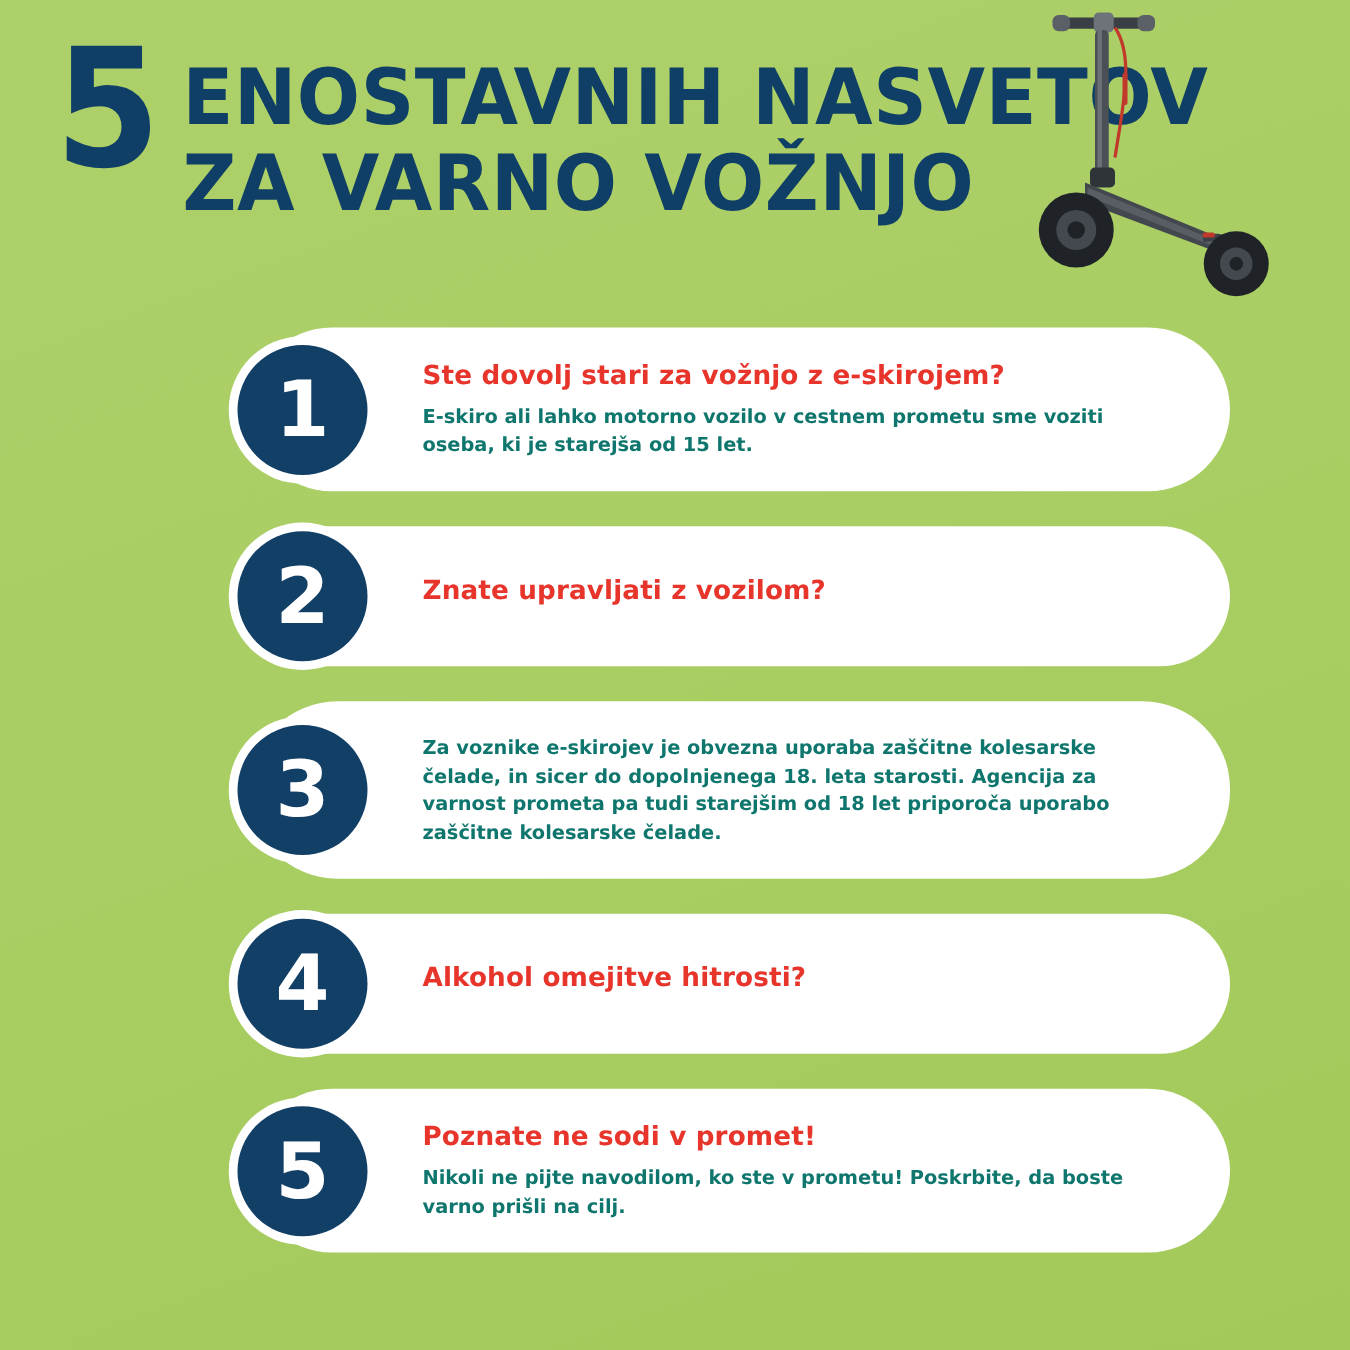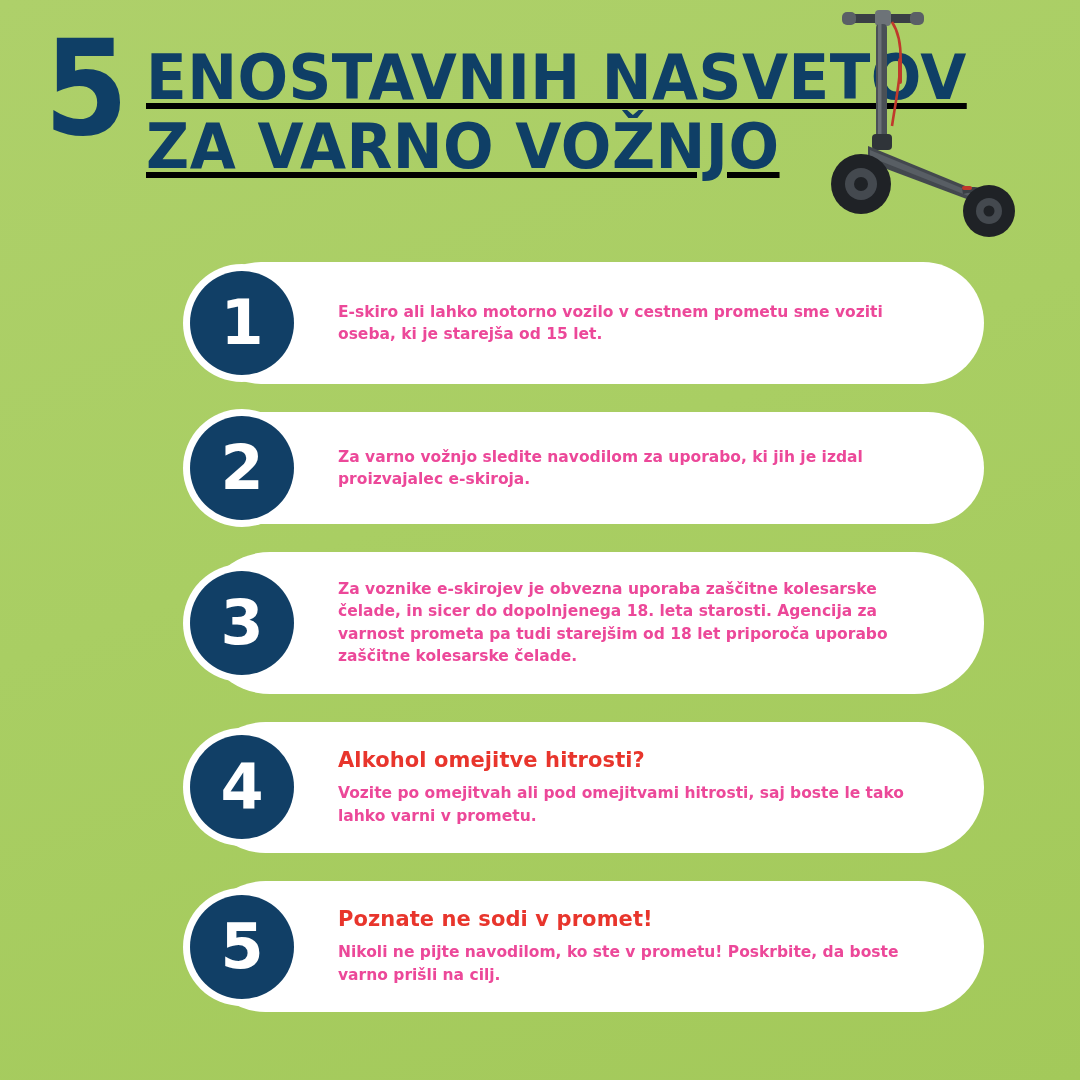--- a/index.html
+++ b/index.html
@@ -38,21 +38,20 @@
     font-size: 132px;
     line-height: 0.92;
     color: #0f3f66;
     letter-spacing: -4px;
     margin-right: 14px;
     transform: scaleX(0.92);
     transform-origin: left top;
   }
   .headline-text {
     padding-top: 18px;
-    text-decoration: underline;
   }
   .headline-line {
     font-family: "DejaVu Sans", sans-serif;
     font-weight: 700;
     font-size: 62px;
     line-height: 1.02;
     color: #0f3f66;
     letter-spacing: 0.5px;
     text-transform: uppercase;
     transform: scaleX(0.96);
@@ -121,21 +120,21 @@
   .card-title {
     color: #e8352c;
     font-family: "DejaVu Sans", sans-serif;
     font-weight: 700;
     font-size: 21px;
     line-height: 1.2;
     margin-bottom: 9px;
     letter-spacing: 0.1px;
   }
   .card-body {
-    color: #ec4899;
+    color: #0f766e;
     font-family: "DejaVu Sans", sans-serif;
     font-weight: 600;
     font-size: 15.5px;
     line-height: 1.45;
     max-width: 700px;
   }
 </style>
 </head>
 <body>
 
@@ -179,37 +178,37 @@
     <circle cx="177" cy="205" r="5.5" fill="#1f2226"></circle>
 
     <rect x="86" y="52" width="4" height="26" rx="2" fill="#c0392b"></rect>
     <rect x="150" y="180" width="10" height="4" rx="2" fill="#c0392b"></rect>
   </svg>
 
   <div class="cards">
 
     <div class="card card-1">
       <div class="badge">1</div>
+      <div class="card-title">Ste dovolj stari za vožnjo z e-skirojem?</div>
       <div class="card-body">E-skiro ali lahko motorno vozilo v cestnem prometu sme voziti oseba, ki je starejša  od 15 let.</div>
     </div>
 
     <div class="card card-2">
       <div class="badge">2</div>
-      <div class="card-body">Za varno vožnjo sledite navodilom za uporabo, ki jih je izdal proizvajalec e-skiroja.</div>
+      <div class="card-title">Znate upravljati z vozilom?</div>
     </div>
 
     <div class="card card-3">
       <div class="badge">3</div>
       <div class="card-body">Za voznike e-skirojev je obvezna uporaba zaščitne kolesarske čelade, in sicer do dopolnjenega 18. leta starosti. Agencija za varnost prometa pa tudi starejšim od 18 let priporoča uporabo zaščitne kolesarske čelade.</div>
     </div>
 
     <div class="card card-4">
       <div class="badge">4</div>
       <div class="card-title">Alkohol omejitve hitrosti?</div>
-      <div class="card-body">Vozite po omejitvah ali pod omejitvami hitrosti, saj boste le tako lahko varni v prometu.</div>
     </div>
 
     <div class="card card-5">
       <div class="badge">5</div>
       <div class="card-title">Poznate ne sodi v promet!</div>
       <div class="card-body">Nikoli ne pijte navodilom, ko ste v prometu! Poskrbite, da boste varno prišli na cilj.</div>
     </div>
 
   </div>
 </div>

